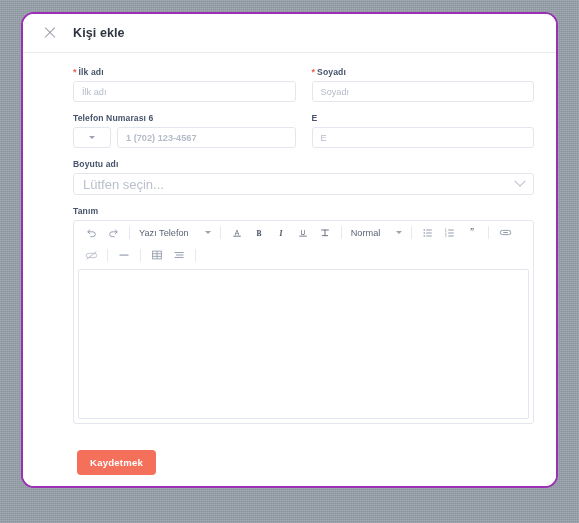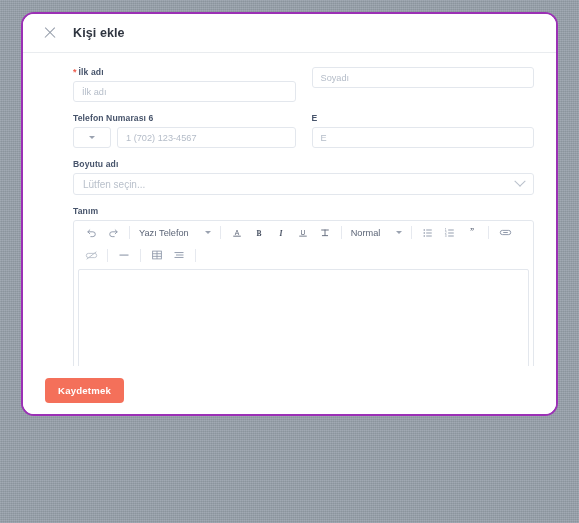--- a/index.html
+++ b/index.html
@@ -21,21 +21,21 @@
     background-color: #98a2ac;
     background-image:
       repeating-linear-gradient(0deg, rgba(255,255,255,0.05) 0px, rgba(255,255,255,0.05) 1px, rgba(0,0,0,0.05) 1px, rgba(0,0,0,0.05) 2px),
       repeating-linear-gradient(90deg, rgba(255,255,255,0.04) 0px, rgba(255,255,255,0.04) 1px, rgba(0,0,0,0.04) 1px, rgba(0,0,0,0.04) 2px);
   }
   #dialog {
     position: absolute;
     left: 21px;
     top: 12px;
     width: 537px;
-    height: 404px;
+    height: 476px;
     background: #ffffff;
     border: 2px solid #9b30b5;
     border-radius: 13px;
     box-sizing: border-box;
     overflow: hidden;
     display: flex;
     flex-direction: column;
   }
   
   #dlg-header {
@@ -104,21 +104,21 @@
     border-radius: 3px;
     background: #fff;
     display: flex;
     align-items: center;
     padding: 0 8px;
     font-size: 9.2px;
     color: #b4bcc8;
     box-sizing: border-box;
   }
   
-  .phone-wrap { display: flex; gap: 6px; }
+  .phone-wrap { display: flex; gap: 6px; font-weight: bold; }
   .flag-sel {
     width: 38px;
     height: 21px;
     border: 1px solid #e3e7ed;
     border-radius: 3px;
     display: flex;
     align-items: center;
     justify-content: center;
     box-sizing: border-box;
   }
@@ -131,21 +131,21 @@
   .phone-inp { flex: 1 1 auto; }
 
   .select {
     height: 22px;
     border: 1px solid #e3e7ed;
     border-radius: 3px;
     display: flex;
     align-items: center;
     justify-content: space-between;
     padding: 0 9px;
-    font-size: 10px;
+    font-size: 13px;
     color: #b9c0cb;
     box-sizing: border-box;
   }
   .chev {
     width: 7px; height: 7px;
     border-right: 1.3px solid #b9c0cb;
     border-bottom: 1.3px solid #b9c0cb;
     transform: rotate(45deg) translate(-2px,-2px);
   }
   
@@ -214,20 +214,21 @@
     background: #f4705a;
     color: #ffffff;
     font-size: 9.6px;
     font-weight: bold;
     border: none;
     border-radius: 4px;
     padding: 7px 13px;
     cursor: pointer;
     font-family: "Liberation Sans", sans-serif;
     letter-spacing: .2px;
+    margin-left: 32px;
   }
   svg { display: block; }
 </style>
 </head>
 <body>
 
 <div id="backdrop"></div>
 
 <div id="dialog">
 
@@ -242,20 +243,23 @@
       <div class="col">
         <div class="fld">
           <label class="lbl">
             <span class="req">*</span><span>İlk adı</span>
           </label>
           <div class="inp">İlk adı</div>
         </div>
       </div>
       <div class="col">
         <div class="fld">
+          <label class="lbl">
+            <span class="req">*</span><span>Soyadı</span>
+          </label>
           <div class="inp">Soyadı</div>
         </div>
       </div>
     </div>
 
     <div class="row">
       <div class="col">
         <div class="fld">
           <label class="lbl">Telefon Numarası 6</label>
           <div class="phone-wrap">

